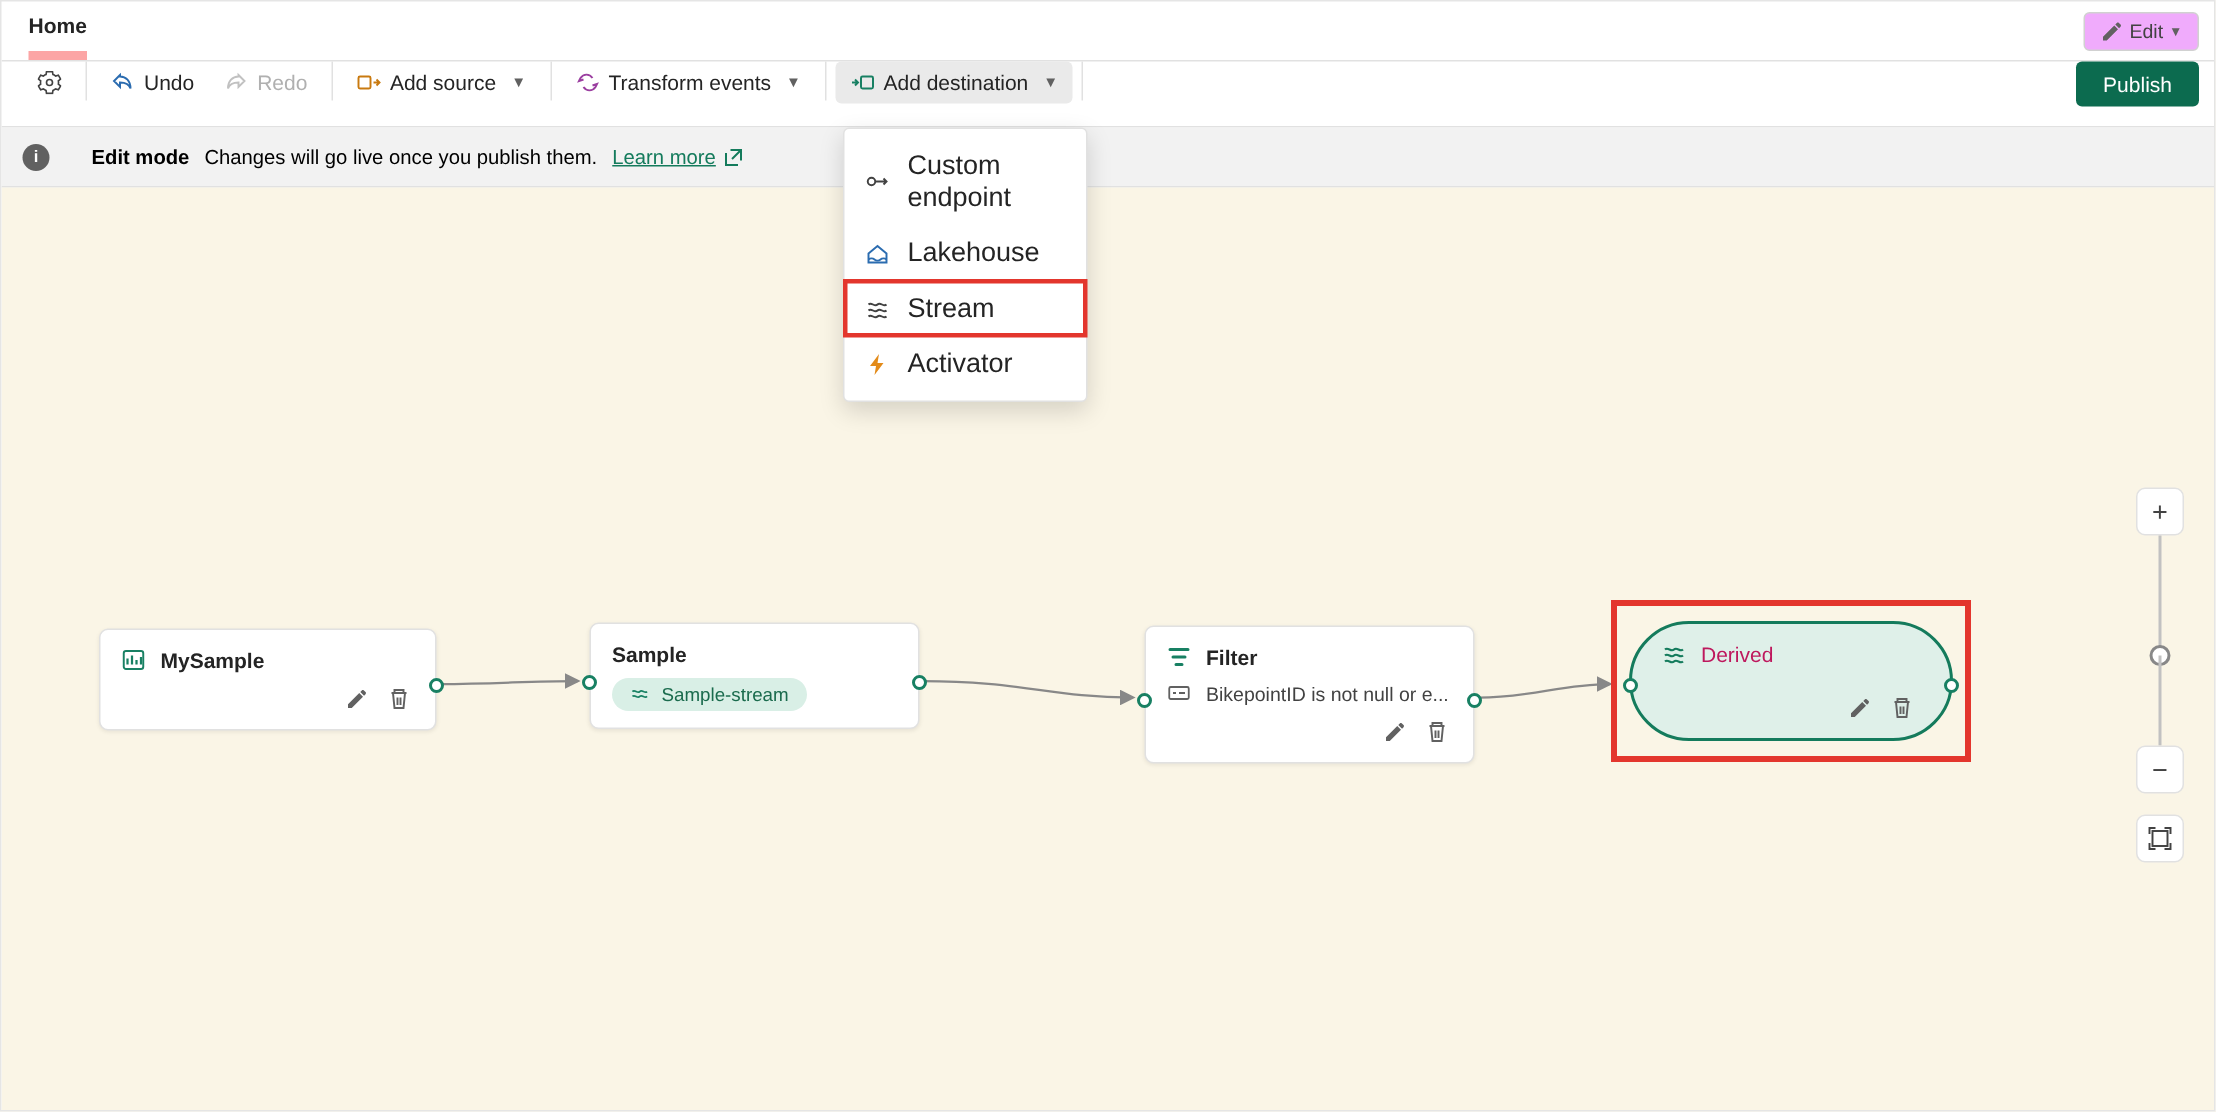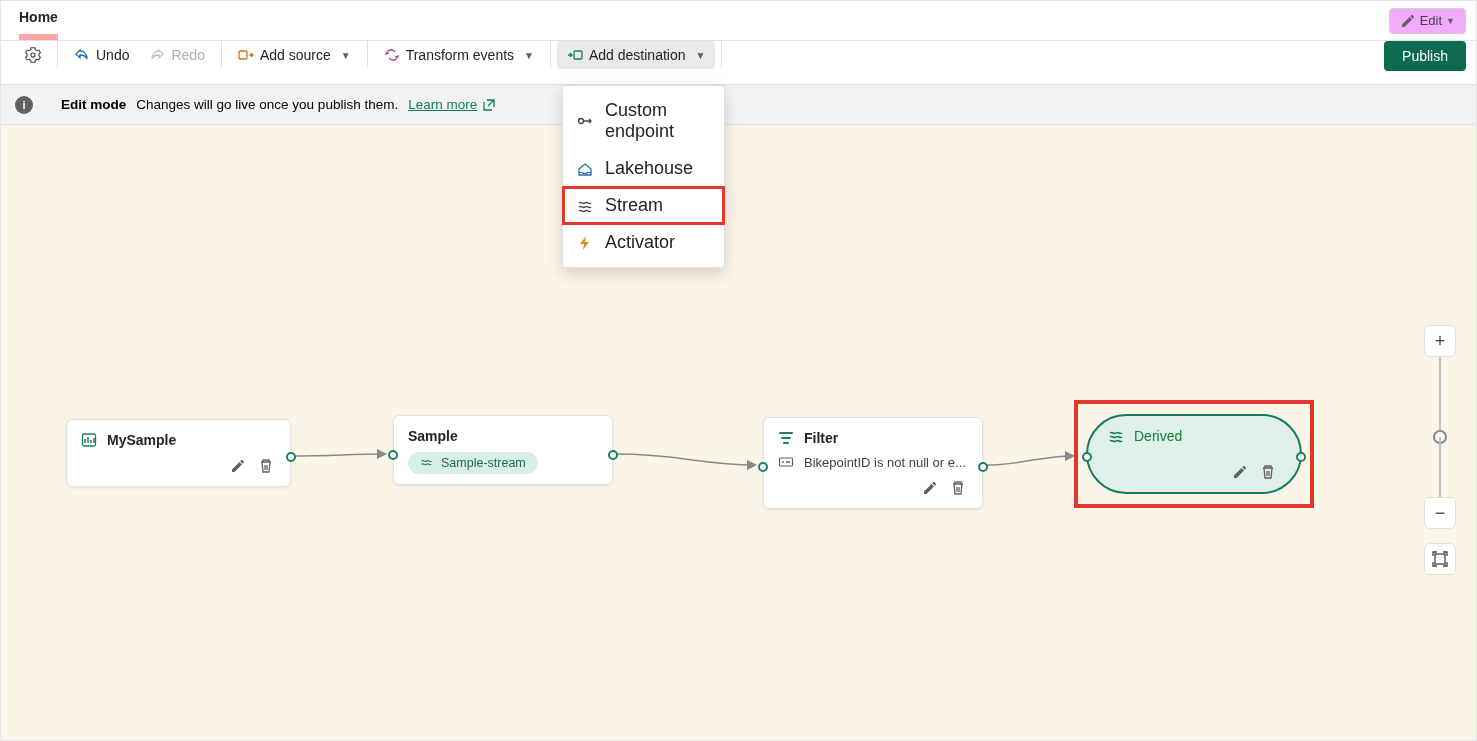--- a/index.html
+++ b/index.html
@@ -30,21 +30,21 @@
   .canvas { position:absolute; left:0; top:124px; right:0; bottom:0; background:#faf5e6;}
   .node { position:absolute; background:#fff; border:1px solid #e1e1e1; border-radius:6px; box-shadow:0 1px 3px rgba(0,0,0,.08); padding:12px 14px 10px 14px;}
   .node .head { display:flex; align-items:flex-end; gap:10px; font-size:14px; font-weight:600; color:#242424;}
   .node .actions { display:flex; gap:10px; justify-content:flex-end; margin-top:10px;}
   .icon-btn { width:18px; height:18px; color:#616161; cursor:pointer; display:inline-flex;}
   .port { position:absolute; width:10px; height:10px; border:2px solid #188063; border-radius:50%; background:#fff;}
   .pill { display:inline-flex; align-items:center; gap:8px; background:#d9efe6; color:#1a6b4d; border-radius:14px; padding:4px 12px; font-size:12.5px; margin-top:8px;}
   .filter-row { display:flex; align-items:center; gap:10px; margin-top:8px; font-size:13px; color:#424242;}
   
   .derived { position:absolute; background:#dff0e9; border:2px solid #147b5c; border-radius:40px; display:flex; align-items:flex-start; padding:12px 20px;}
-  .derived .head { display:flex; align-items:center; gap:10px; font-size:14px; color:#15803d;}
+  .derived .head { display:flex; align-items:center; gap:10px; font-size:14px; color:#be185d;}
   .derived .actions { position:absolute; right:22px; bottom:10px; display:flex; gap:10px;}
   .red-box { position:absolute; border:4px solid #e3362d;}
   
   .side { position:absolute; right:20px; top:200px; display:flex; flex-direction:column; align-items:center; gap:0;}
   .sq-btn { width:32px; height:32px; border:1px solid #e1e1e1; border-radius:6px; background:#fff; display:flex; align-items:center; justify-content:center; cursor:pointer; font-size:18px; color:#424242;}
   .slider-line { width:2px; height:80px; background:#c1c1c1;}
   .slider-knob { width:14px; height:14px; border:2px solid #888; border-radius:50%; background:#fff; margin:-7px 0;}
   
   svg { width:16px; height:16px; flex:0 0 auto;}
 </style>

